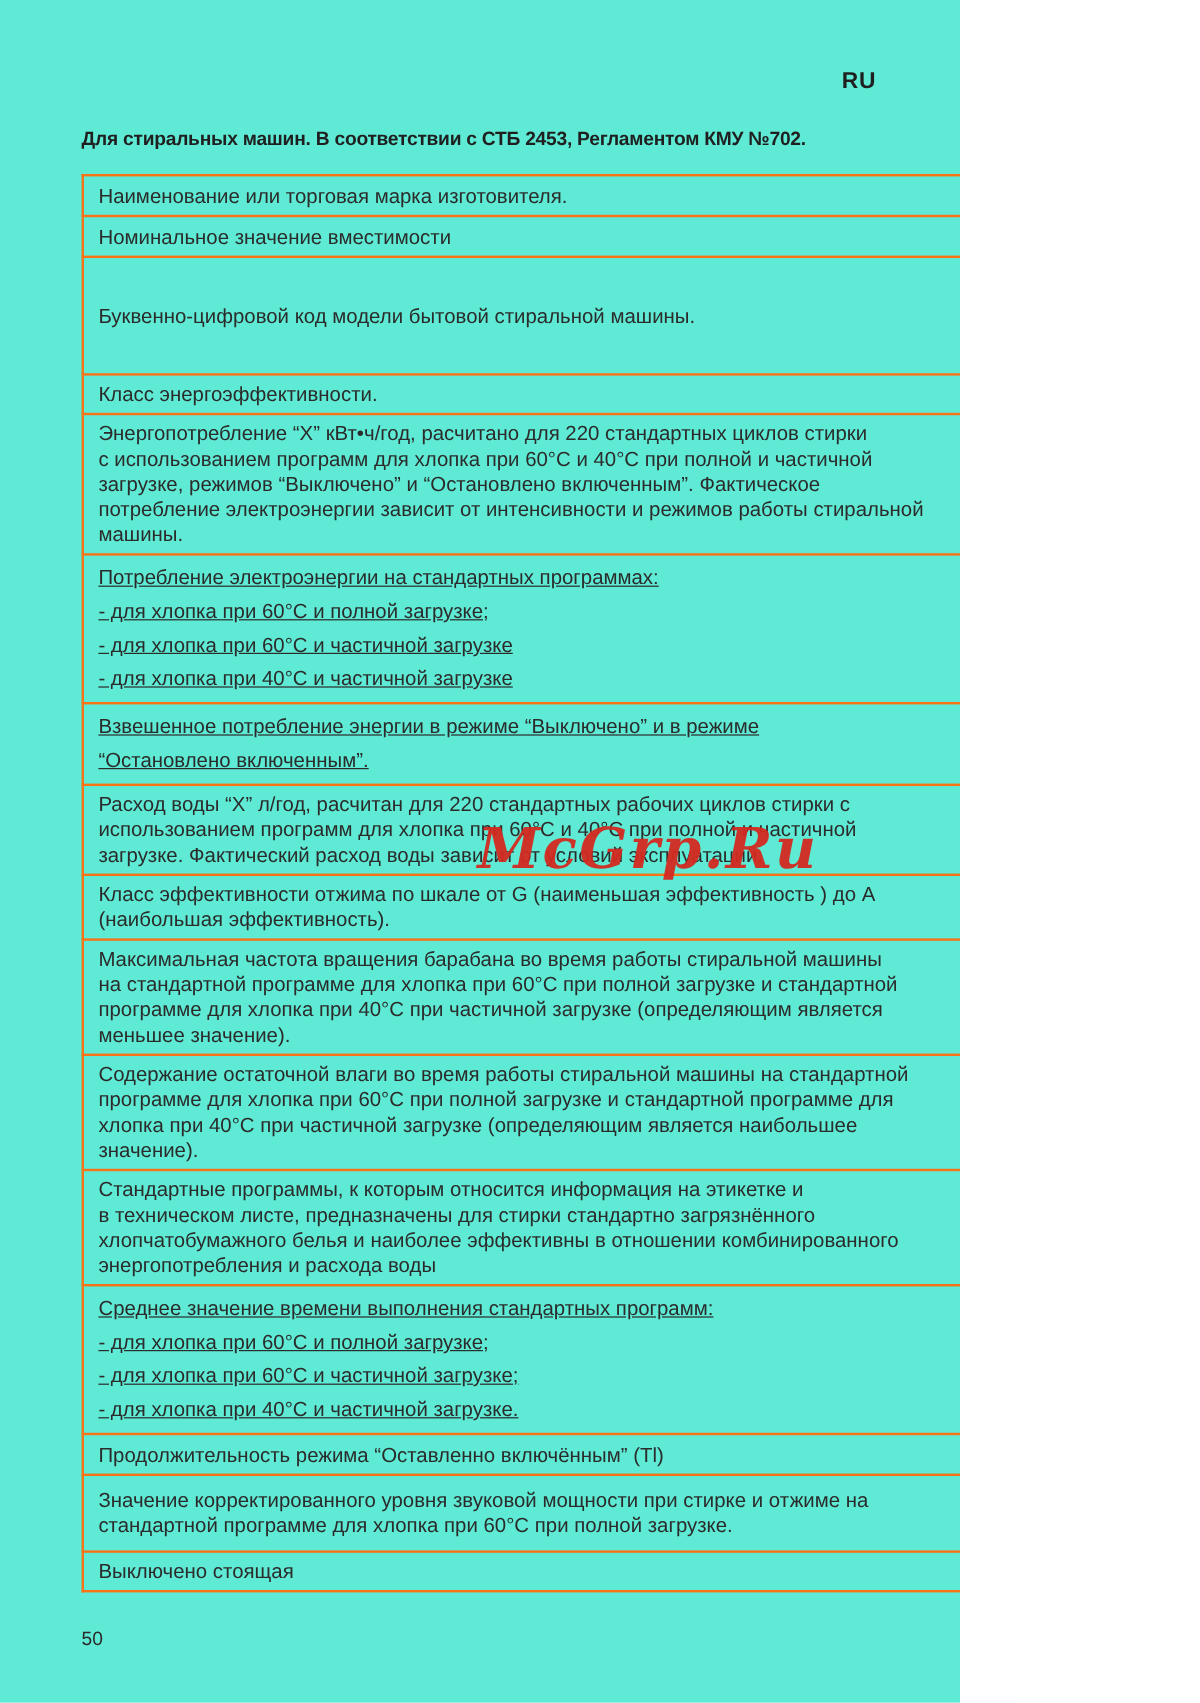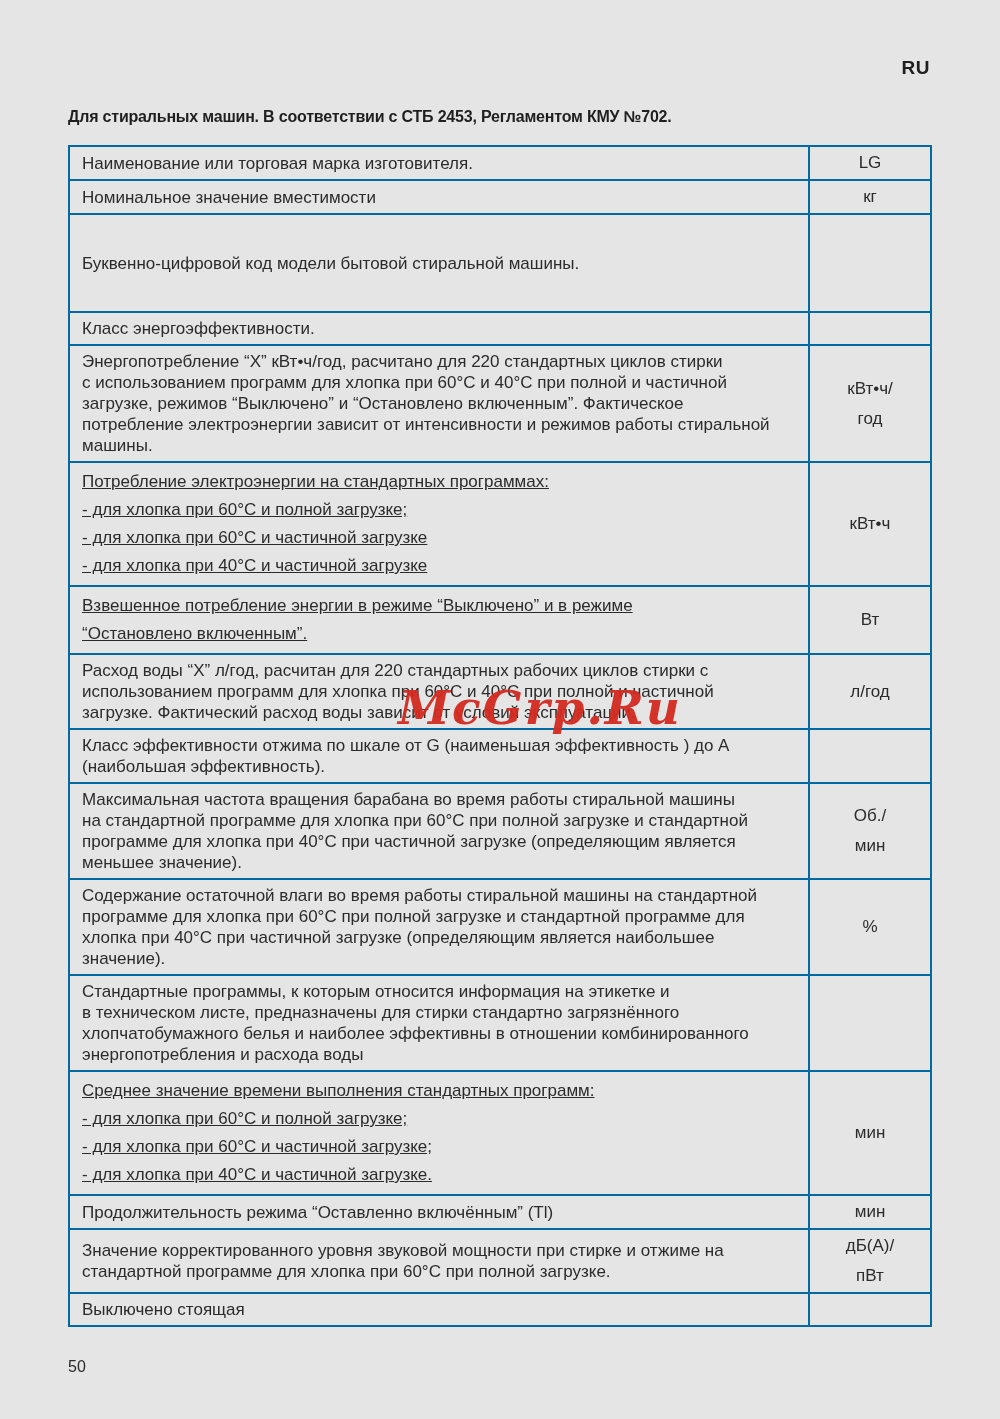--- a/index.html
+++ b/index.html
@@ -1,20 +1,20 @@
 <!DOCTYPE html>
 <html lang="ru"><head>
 <meta charset="utf-8">
 <style>
   html,body{margin:0;padding:0;background:#ffffff;}
   .page{
     position:relative;
-    width:1000px;
+    width:800px;
     height:1419px;
-    background:#e5e5e5;
+    background:#5eead4;
     color:#2b2b2b;
     font-family:"Liberation Sans", sans-serif;
     overflow:hidden;
   }
   .lang-label{
     position:absolute;
     top:57px;
     right:70px;
     font-size:19px;
     font-weight:bold;
@@ -33,21 +33,21 @@
   }
   table.spec-table{
     position:absolute;
     top:145px;
     left:68px;
     width:864px;
     border-collapse:collapse;
     table-layout:fixed;
   }
   table.spec-table td{
-    border:2px solid #0369a1;
+    border:2px solid #f97316;
     font-size:17px;
     color:#2b2b2b;
     white-space:pre-line;
   }
   td.desc{
     padding:5px 12px;
     vertical-align:middle;
   }
   td.desc.tight{ line-height:21px; }
   td.desc.spread{ line-height:28px;text-decoration:underline; }

